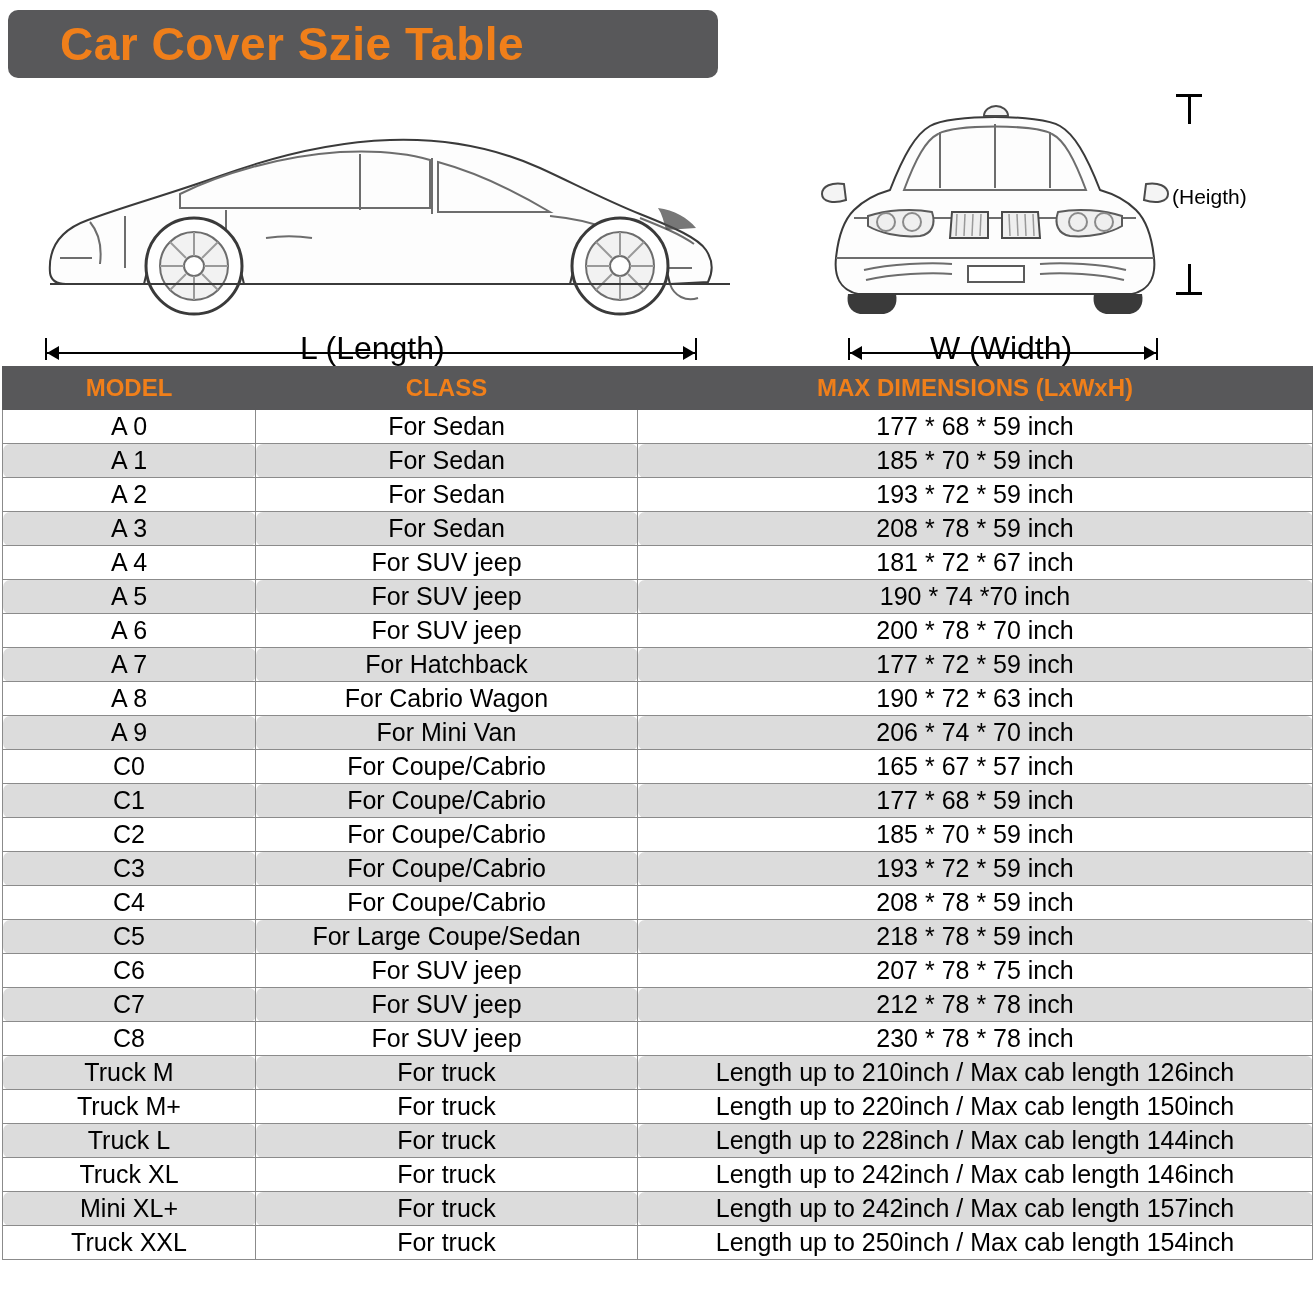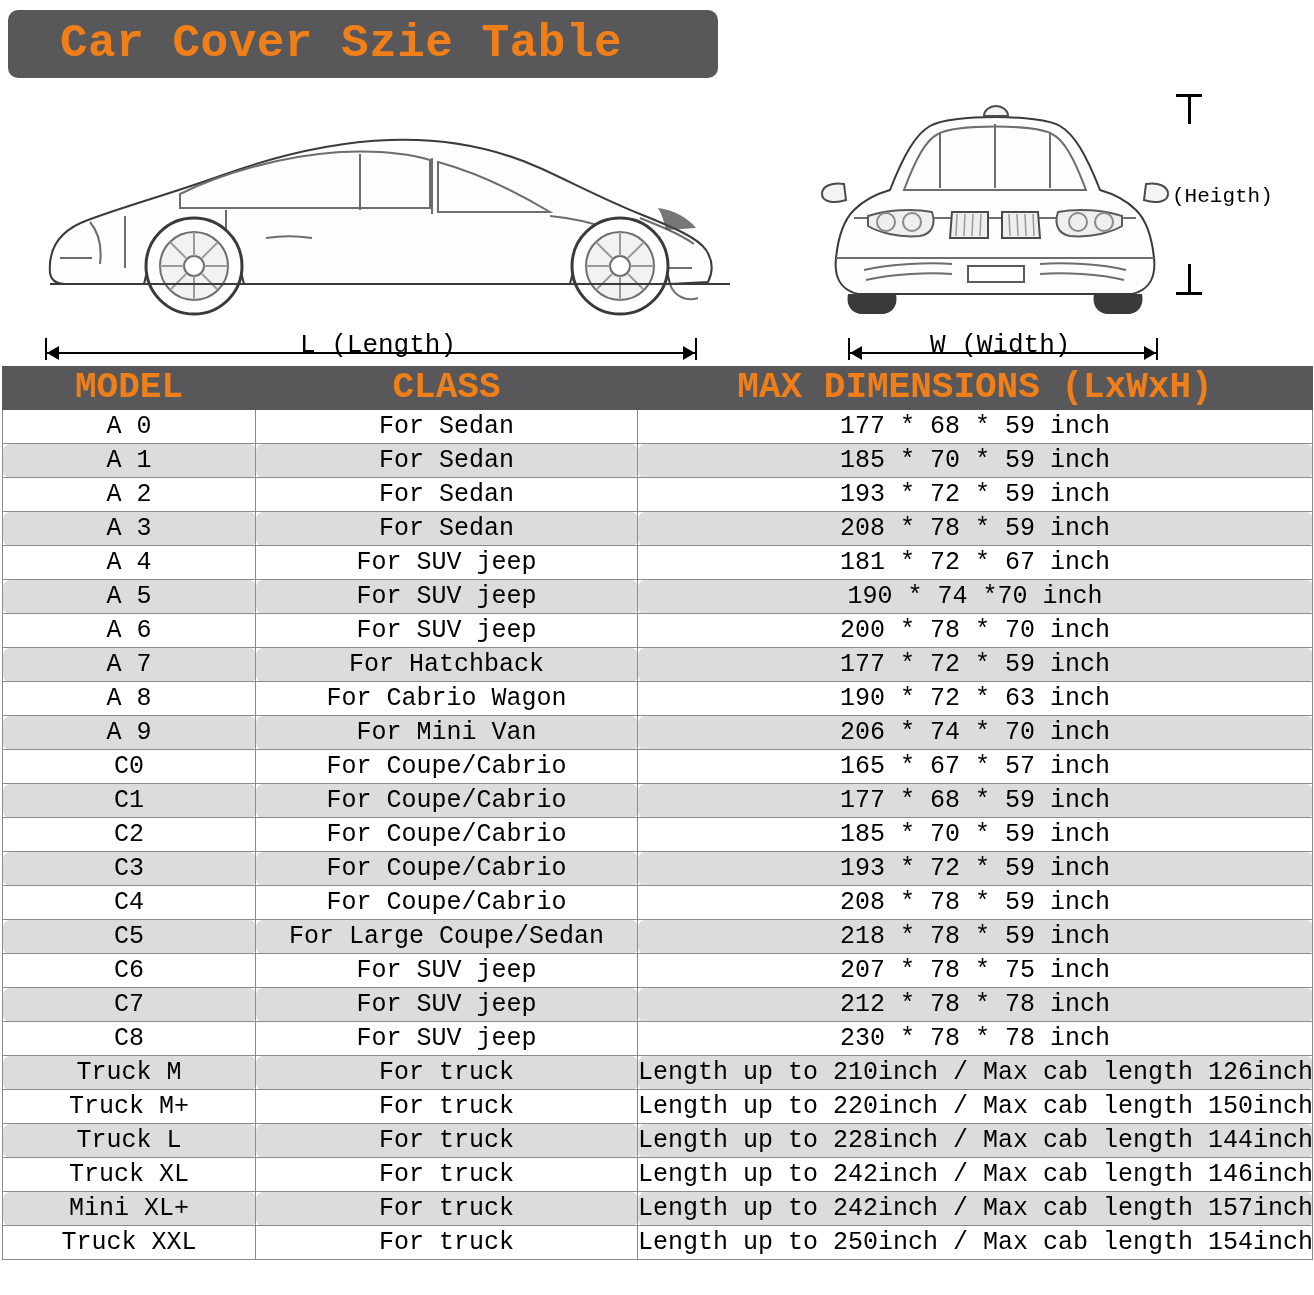--- a/index.html
+++ b/index.html
@@ -12,21 +12,20 @@
     height: 1295px;
     font-family: "Liberation Sans", sans-serif;
     color: #000;
     overflow: hidden;
   }
   .page {
     position: relative;
     width: 1056px;
     height: 1295px;
     background: #fff;
-    font-family: Liberation Mono, monospace;
   }
 
   
   .title-bar {
     position: absolute;
     left: 8px;
     top: 10px;
     width: 710px;
     height: 68px;
     background: #58585a;
@@ -61,21 +60,21 @@
   .front-car {
     position: absolute;
     left: 820px;
     top: 18px;
     width: 350px;
     height: 230px;
   }
 
   .dim-label {
     position: absolute;
-    font-size: 26px;
+    font-size: 32px;
     font-weight: normal;
     color: #000;
     white-space: nowrap;
   }
   .len-label { left: 300px; top: 250px; }
   .wid-label { left: 930px; top: 250px; }
   .hei-label { left: 1172px; top: 105px; font-size: 21px; }
 
   .measure-line {
     position: absolute;
@@ -120,21 +119,21 @@
     font-size: 25px;
     height: 33px;
     padding: 0;
     line-height: 33px;
     white-space: nowrap;
     overflow: hidden;
   }
   table.size-table thead th {
     background: #58585a;
     color: #f07f1a;
-    font-size: 36px;
+    font-size: 24px;
     font-weight: bold;
     height: 42px;
     line-height: 42px;
     border-color: #58585a;
   }
   col.c-model { width: 253px; }
   col.c-class { width: 382px; }
   col.c-dims  { width: 675px; }
 
   tbody tr.odd td  { background: #ffffff; }

